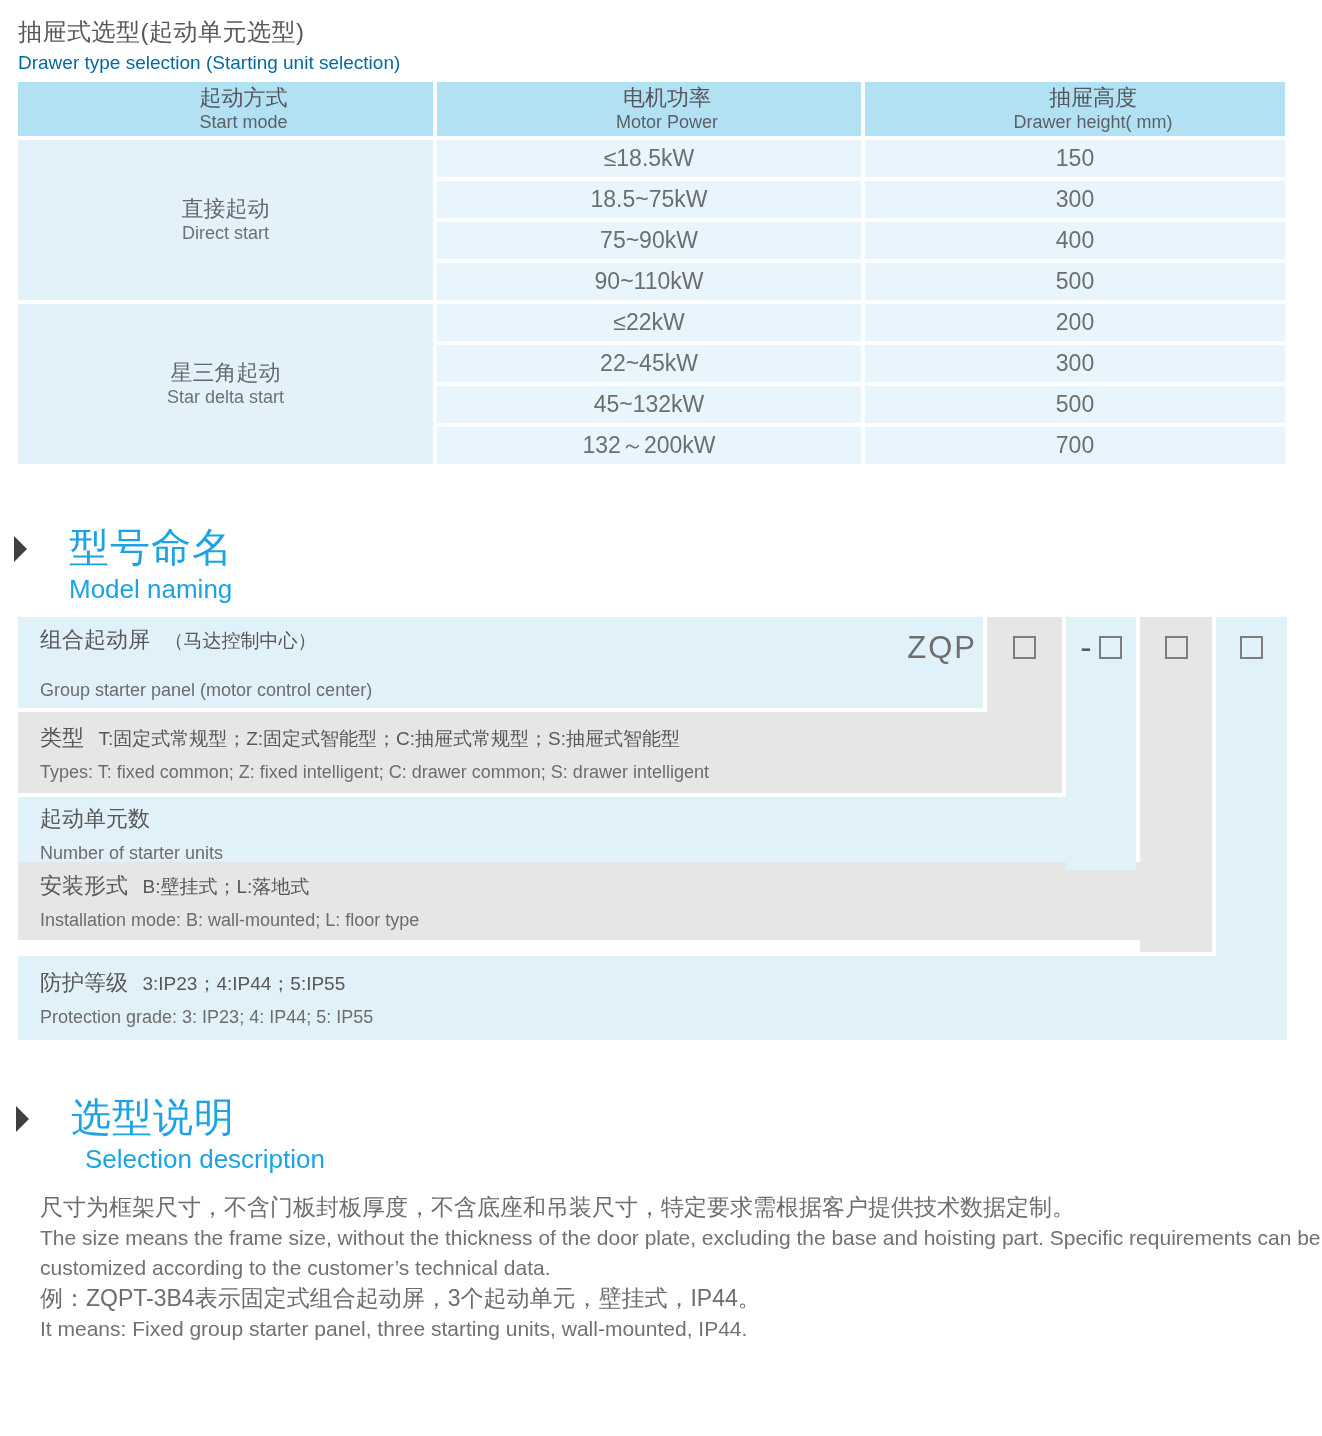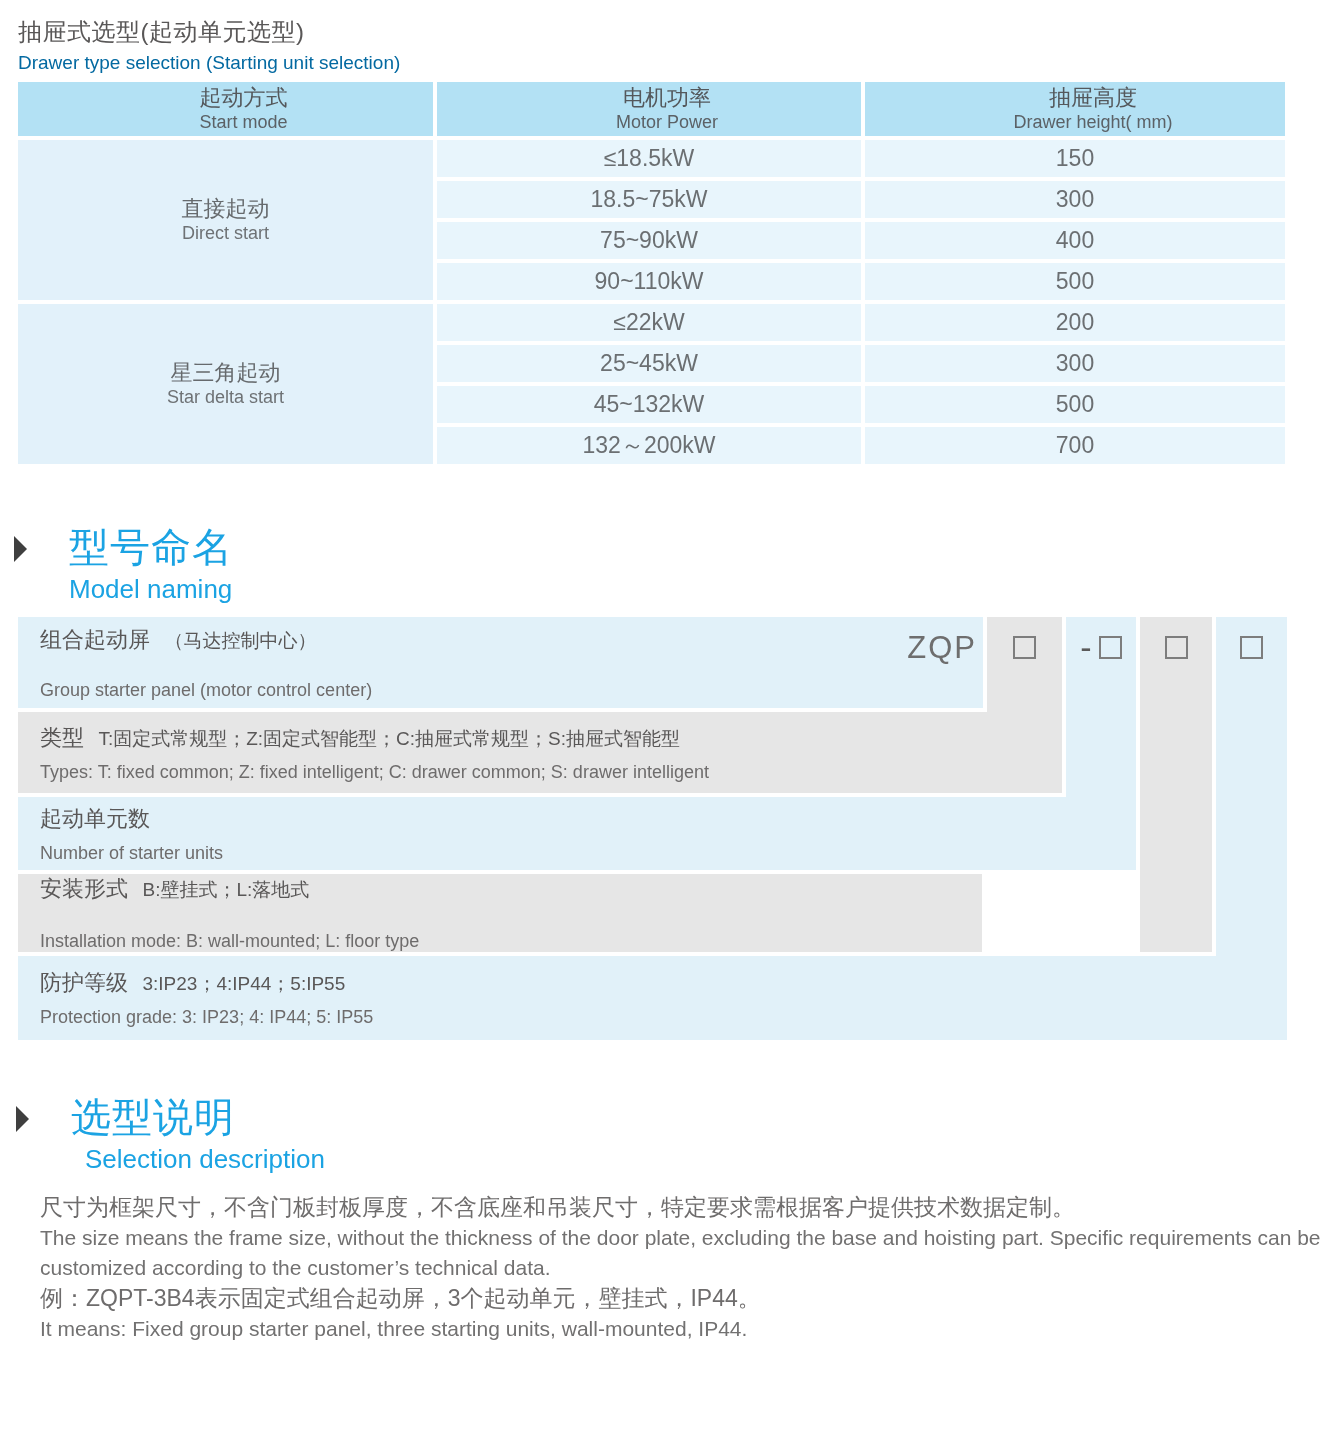--- a/index.html
+++ b/index.html
@@ -46,21 +46,21 @@
   .band{position:absolute; left:0; display:flex; flex-direction:column; justify-content:center; padding-left:22px; box-sizing:border-box;}
   .band .zh{color:#595757;}
   .band .zh .lbl{font-size:22px;}
   .band .zh .det{font-size:19px; margin-left:10px;}
   .band .en{font-size:18px; color:#6e6c6c; margin-top:9px;}
   .blue-band{background:#e1f1f9;}
   .gray-band{background:#e6e6e6;}
   .band-r1{top:0;    height:91px; width:965px;gap:16px;}
   .band-r2{top:95px; height:81px; width:1044px;}
   .band-r3{top:180px;height:73px; width:1118px;}
-  .band-r4{top:257px;height:78px; width:964px;justify-content:space-between;}
+  .band-r4{top:245px;height:78px; width:1194px;}
   .band-r5{top:339px;height:84px; width:1269px;}
   .code-prefix{position:absolute; top:16px; right:6px; height:30px; line-height:30px;
                font-size:31px; color:#6e6e6e; letter-spacing:2px;}
   .strip{position:absolute; top:0;}
   .strip-1{left:969px;  width:75px; height:176px;}
   .strip-2{left:1048px; width:70px; height:253px;}
   .strip-3{left:1122px; width:72px; height:335px;}
   .strip-4{left:1198px; width:71px; height:423px;}
   .code-slot{height:30px; margin-top:15px; display:flex; align-items:center; justify-content:center; gap:7px;}
   .code-box{width:23px; height:23px; border:2px solid #7d7d7d; box-sizing:border-box;}
@@ -107,21 +107,21 @@
     <div class="t-cell c3 r2">150</div>
     <div class="t-cell c2 r3">18.5~75kW</div>
     <div class="t-cell c3 r3">300</div>
     <div class="t-cell c2 r4">75~90kW</div>
     <div class="t-cell c3 r4">400</div>
     <div class="t-cell c2 r5">90~110kW</div>
     <div class="t-cell c3 r5">500</div>
 
     <div class="t-cell c2 r6">≤22kW</div>
     <div class="t-cell c3 r6">200</div>
-    <div class="t-cell c2 r7">25~45kW</div>
+    <div class="t-cell c2 r7">22~45kW</div>
     <div class="t-cell c3 r7">300</div>
     <div class="t-cell c2 r8">45~132kW</div>
     <div class="t-cell c3 r8">500</div>
     <div class="t-cell c2 r9">132～200kW</div>
     <div class="t-cell c3 r9">700</div>
   </div>
 
   <div class="section-head mn-head">
     <span class="tri"></span>
     <div>

